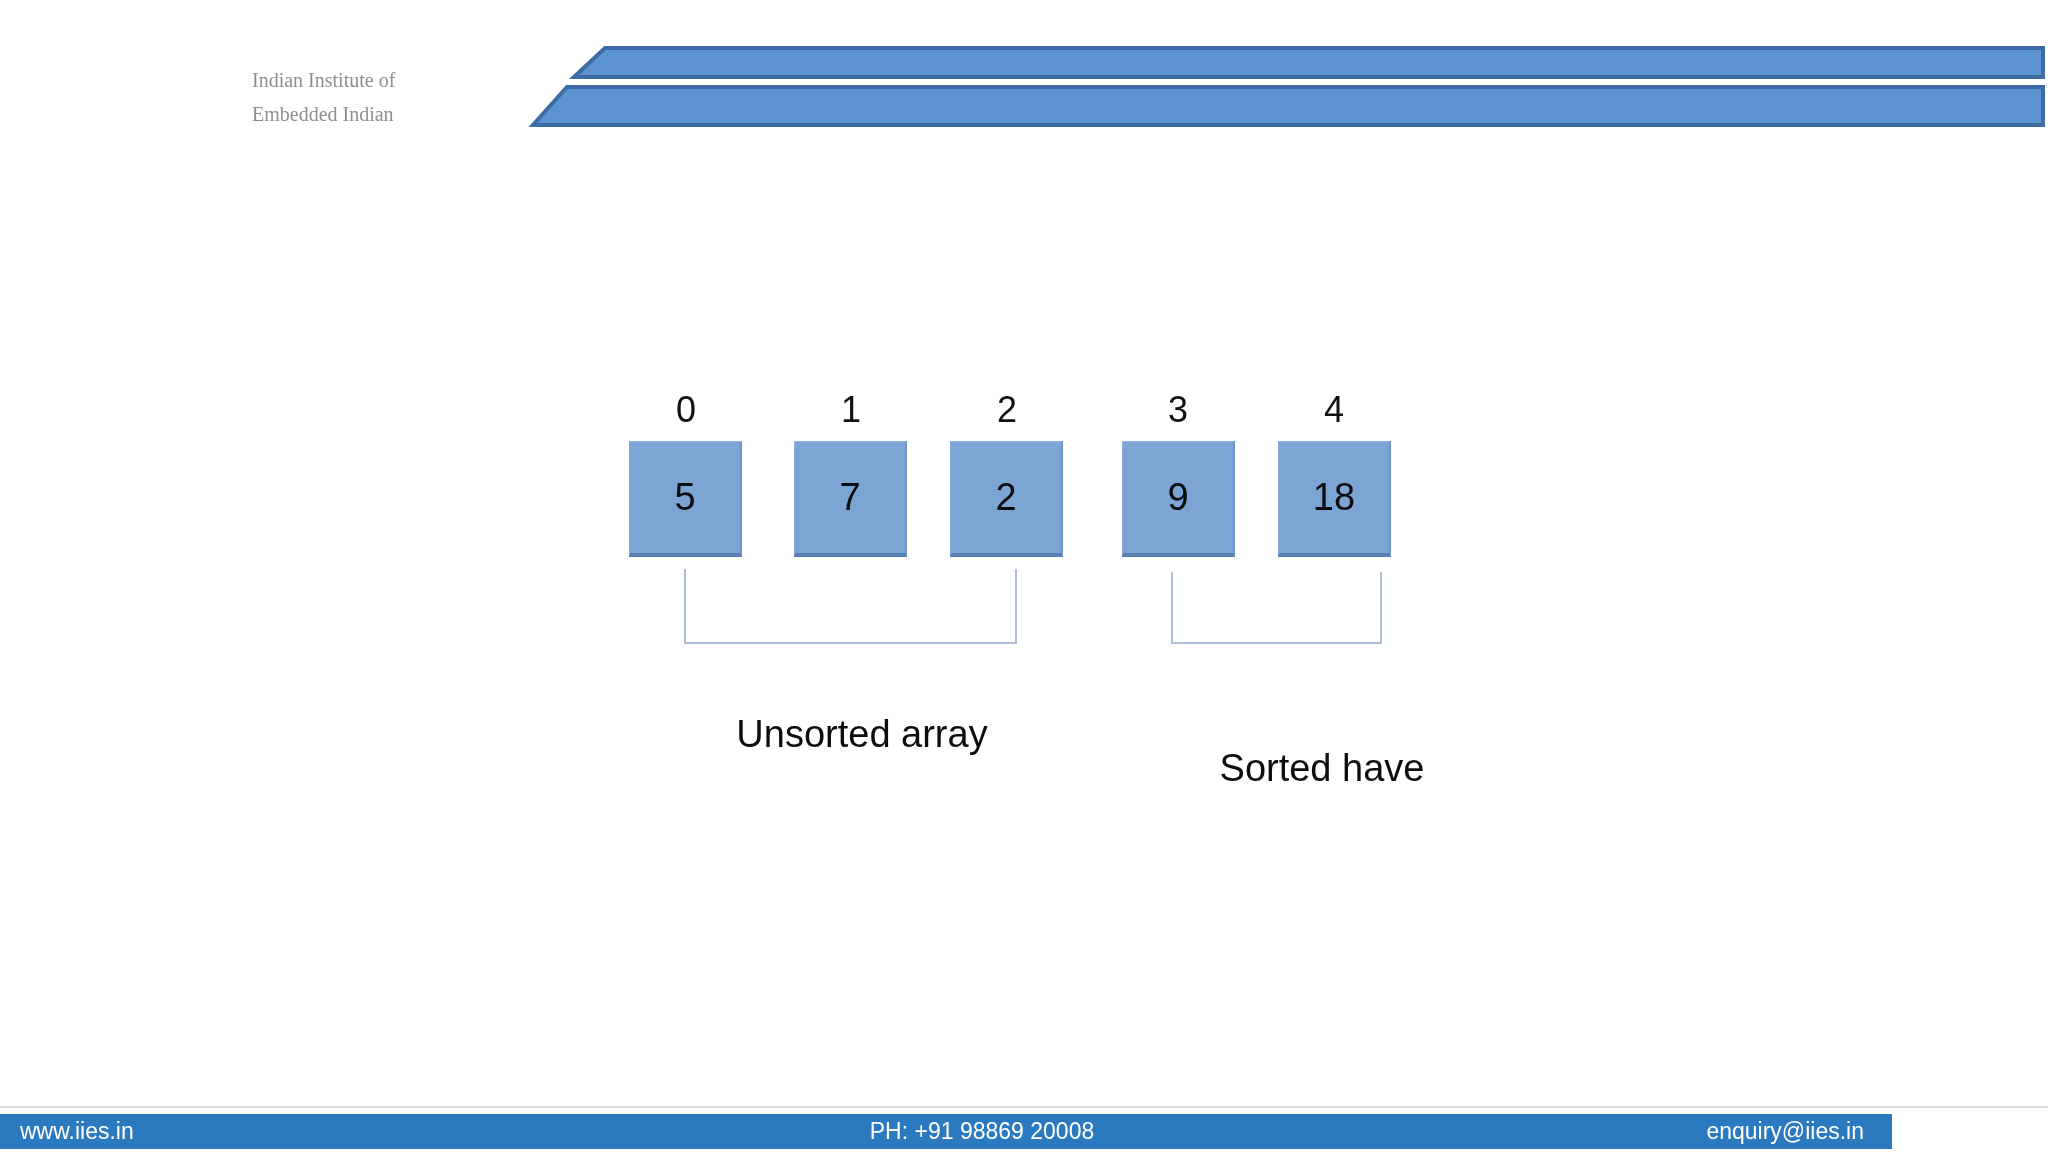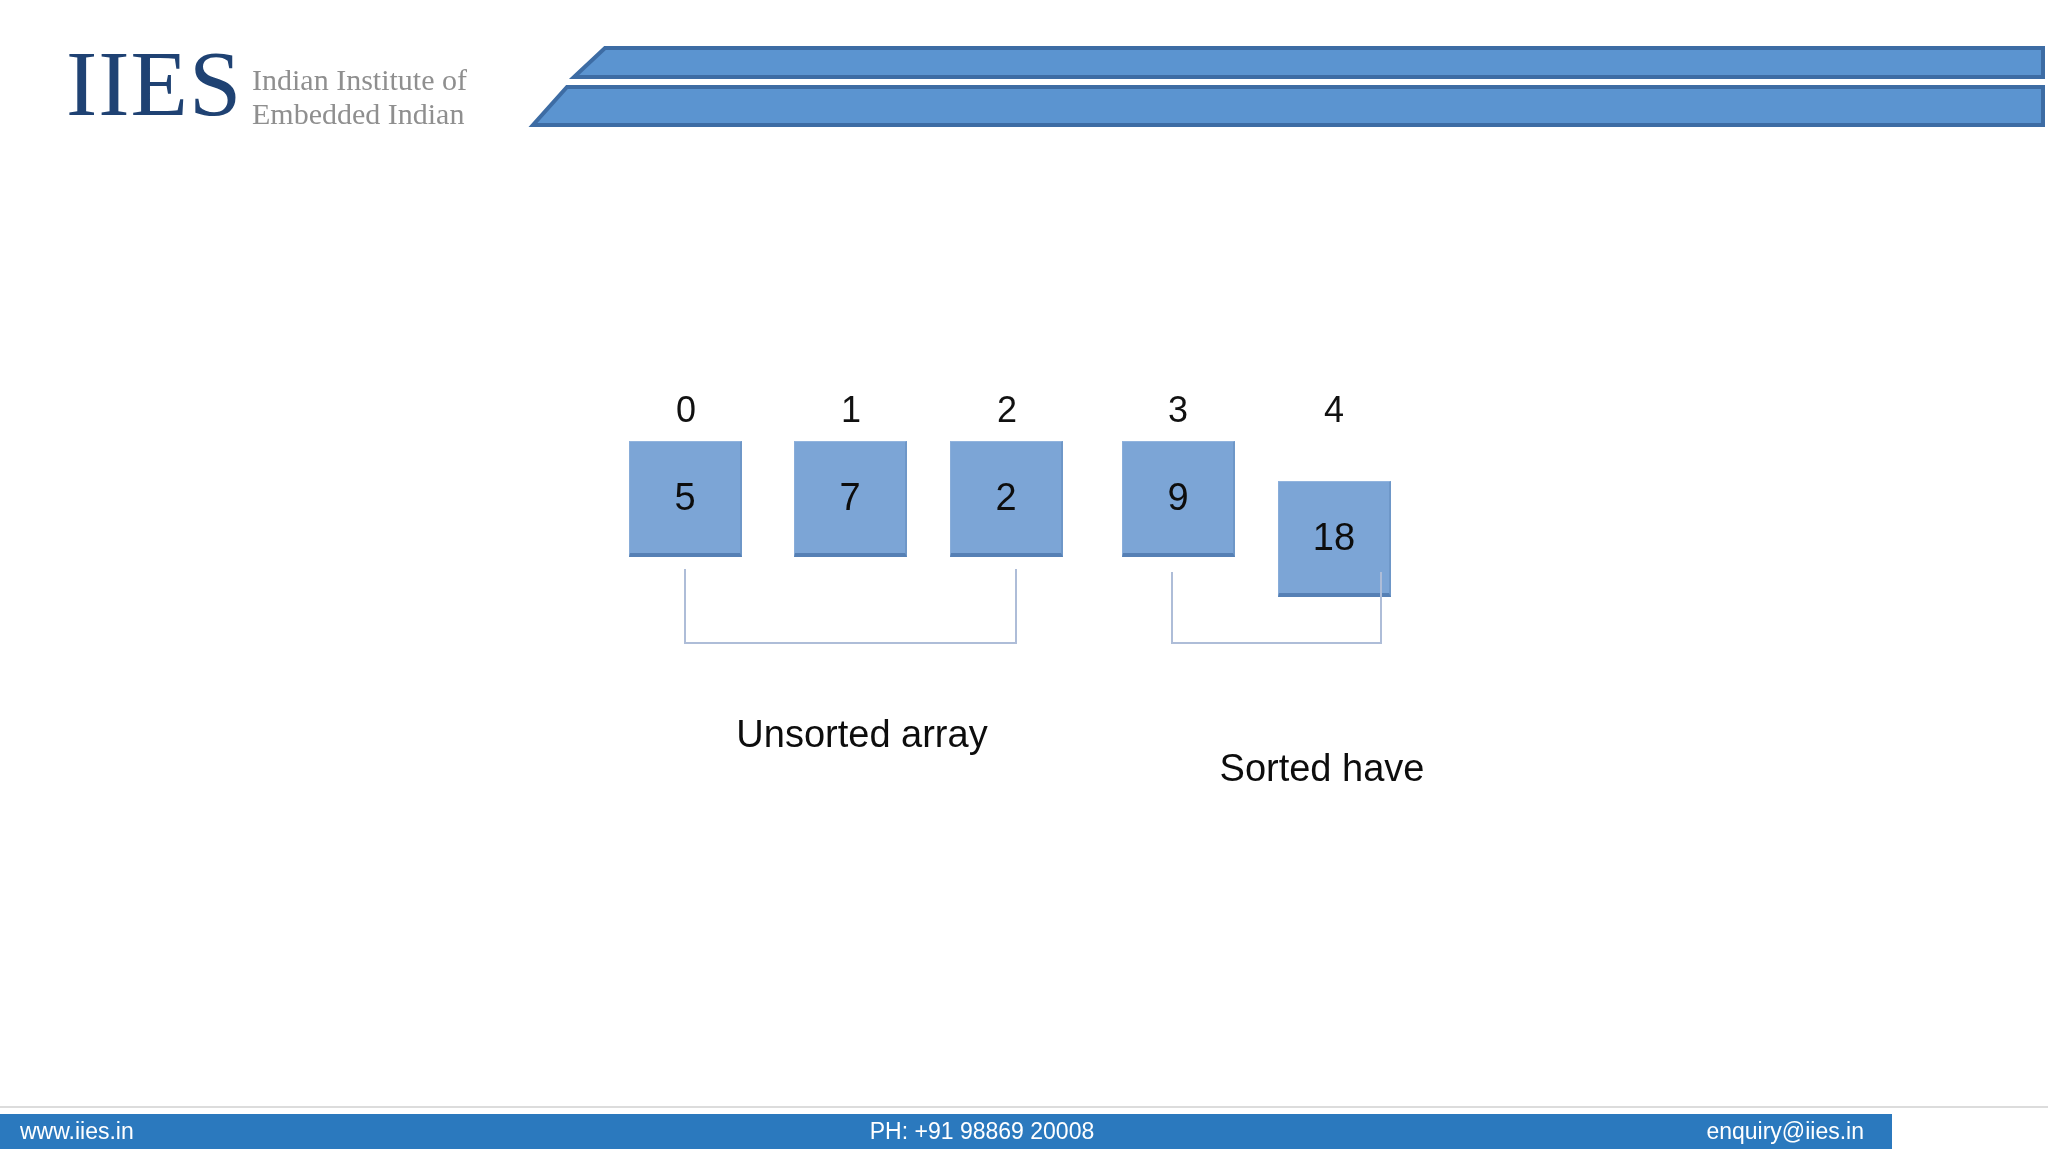--- a/index.html
+++ b/index.html
@@ -23,21 +23,21 @@
     font-size: 94px;
     line-height: 1.0;
     color: #1f4273;
     letter-spacing: 1px;
   }
   .logo-subtext {
     position: absolute;
     left: 252px;
     top: 63px;
     font-family: "Liberation Serif", serif;
-    font-size: 30px;
+    font-size: 20px;
     line-height: 34px;
     color: #8f8f8f;
   }
   .header-stripes {
     position: absolute;
     left: 0;
     top: 0;
     width: 2048px;
     height: 140px;
   }
@@ -77,21 +77,21 @@
     justify-content: center;
   }
   .array-cell .cell-value {
     font-size: 38px;
     color: #0d0d0d;
   }
   .cell-0 { left: 629px; }
   .cell-1 { left: 794px; }
   .cell-2 { left: 950px; }
   .cell-3 { left: 1122px; }
-  .cell-4 { left: 1278px; margin-top: 40px; }
+  .cell-4 { left: 1278px; }
   .idx-0 { left: 686px; }
   .idx-1 { left: 851px; }
   .idx-2 { left: 1007px; }
   .idx-3 { left: 1178px; }
   .idx-4 { left: 1334px; }
 
   .bracket {
     position: absolute;
     border-left: 2px solid #aebdd8;
     border-right: 2px solid #aebdd8;
@@ -162,21 +162,20 @@
 </head>
 <body>
 
 <div id="slide">
 
   <svg class="header-stripes" viewBox="0 0 2048 140" xmlns="http://www.w3.org/2000/svg" aria-hidden="true">
     <polygon points="605,48 2043,48 2043,77 574,77" fill="#5b94d0" stroke="#3d6ca4" stroke-width="4"></polygon>
     <polygon points="567,87 2043,87 2043,125 533,125" fill="#5b94d0" stroke="#3d6ca4" stroke-width="4"></polygon>
   </svg>
 
-  <div class="logo-acronym">IIES</div>
   <div class="logo-subtext">
     <div>Indian Institute of</div>
     <div>Embedded Indian</div>
   </div>
 
 
   <div class="array-index idx-0">0</div>
   <div class="array-index idx-1">1</div>
   <div class="array-index idx-2">2</div>
   <div class="array-index idx-3">3</div>

